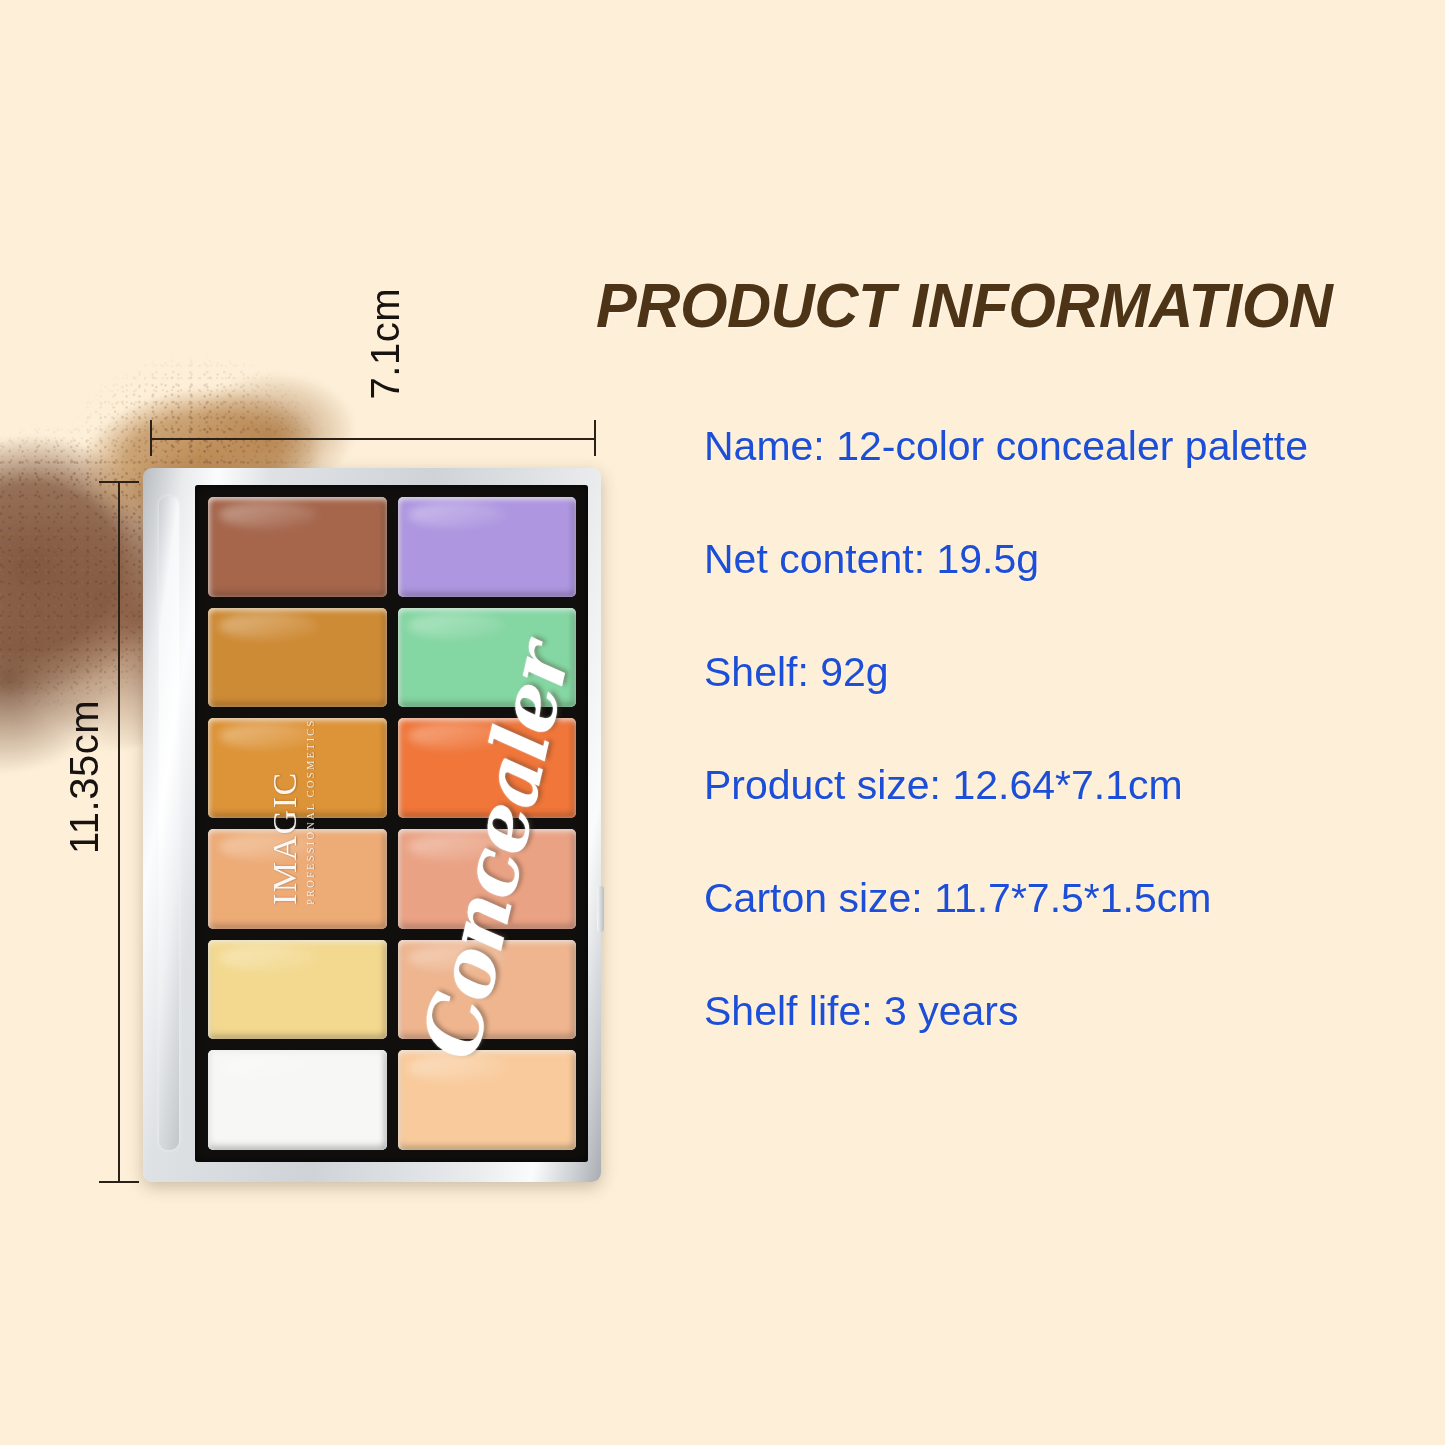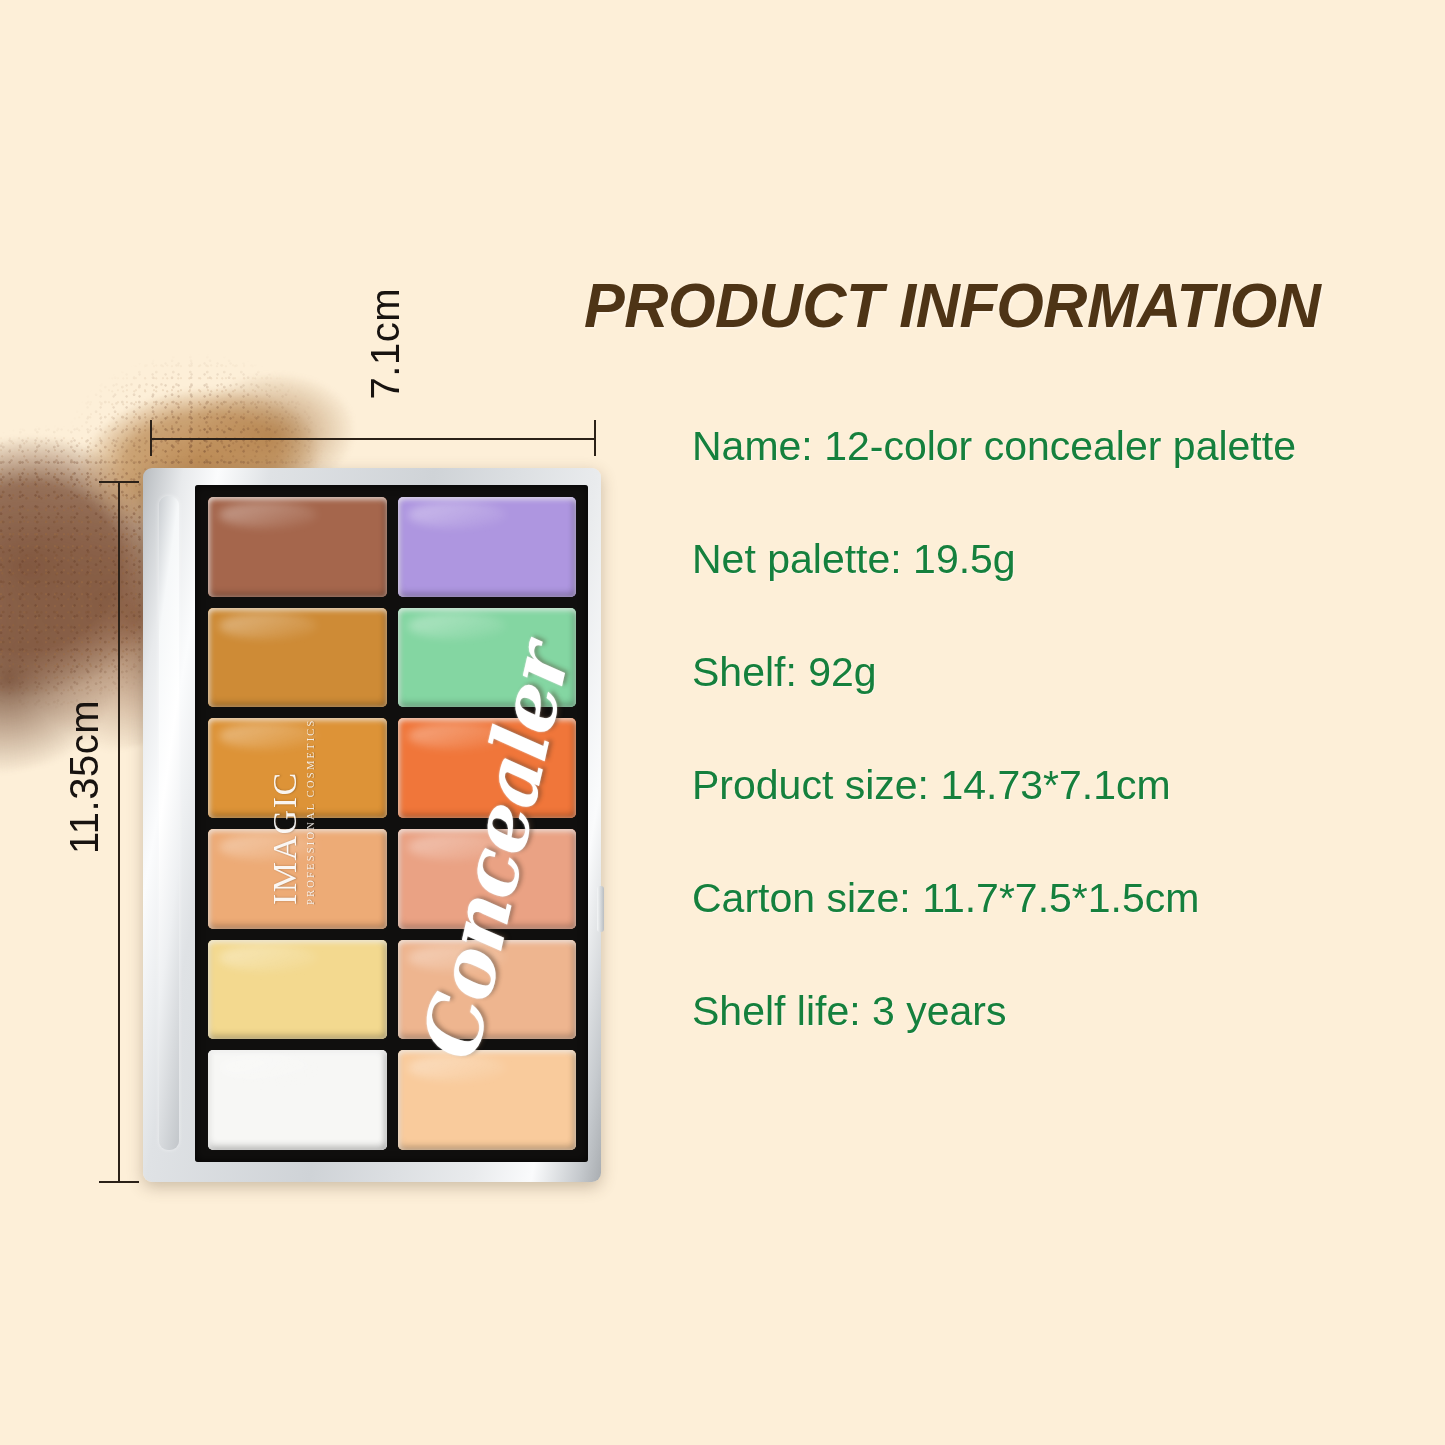--- a/index.html
+++ b/index.html
@@ -239,21 +239,21 @@
     color: #ffffff;
     text-shadow:
       2px 3px 4px rgba(70,50,35,0.42),
       0 0 2px rgba(255,255,255,0.85);
     white-space: nowrap;
   }
 
   
   #info-panel {
     position: absolute;
-    left: 584px; top: 272px;
+    left: 596px; top: 272px;
     width: 840px;
     z-index: 6;
   }
   #page-title {
     font-family: "Liberation Sans", sans-serif;
     font-style: italic;
     font-weight: 700;
     font-size: 63px;
     letter-spacing: -0.5px;
     color: #4e3416;
@@ -266,21 +266,21 @@
   #spec-list {
     margin: 0;
     padding: 0;
     list-style: none;
     margin-top: 88px;
     margin-left: 108px;
   }
   #spec-list li {
     font-family: "Liberation Sans", sans-serif;
     font-size: 41px;
-    color: #15803d;
+    color: #1d4ed8;
     line-height: 1;
     margin-bottom: 72px;
     white-space: nowrap;
     text-shadow: 1px 1px 0 rgba(255,255,255,0.4);
   }
   #spec-list li:last-child { margin-bottom: 16px; }
 </style>
 </head>
 <body style="background: rgb(253, 239, 216);">
 
@@ -329,19 +329,19 @@
   <span class="brand-sub">PROFESSIONAL COSMETICS</span>
 </div>
 
 <div id="script-concealer">Concealer</div>
 
 <div id="info-panel">
   <div id="page-title">PRODUCT INFORMATION</div>
 
   <ul id="spec-list">
     <li>Name: 12-color concealer palette</li>
-    <li>Net palette: 19.5g</li>
+    <li>Net content: 19.5g</li>
     <li>Shelf: 92g</li>
-    <li>Product size: 14.73*7.1cm</li>
+    <li>Product size: 12.64*7.1cm</li>
     <li>Carton size: 11.7*7.5*1.5cm</li>
     <li>Shelf life: 3 years</li>
   </ul>
 </div>
 
 </body></html>

